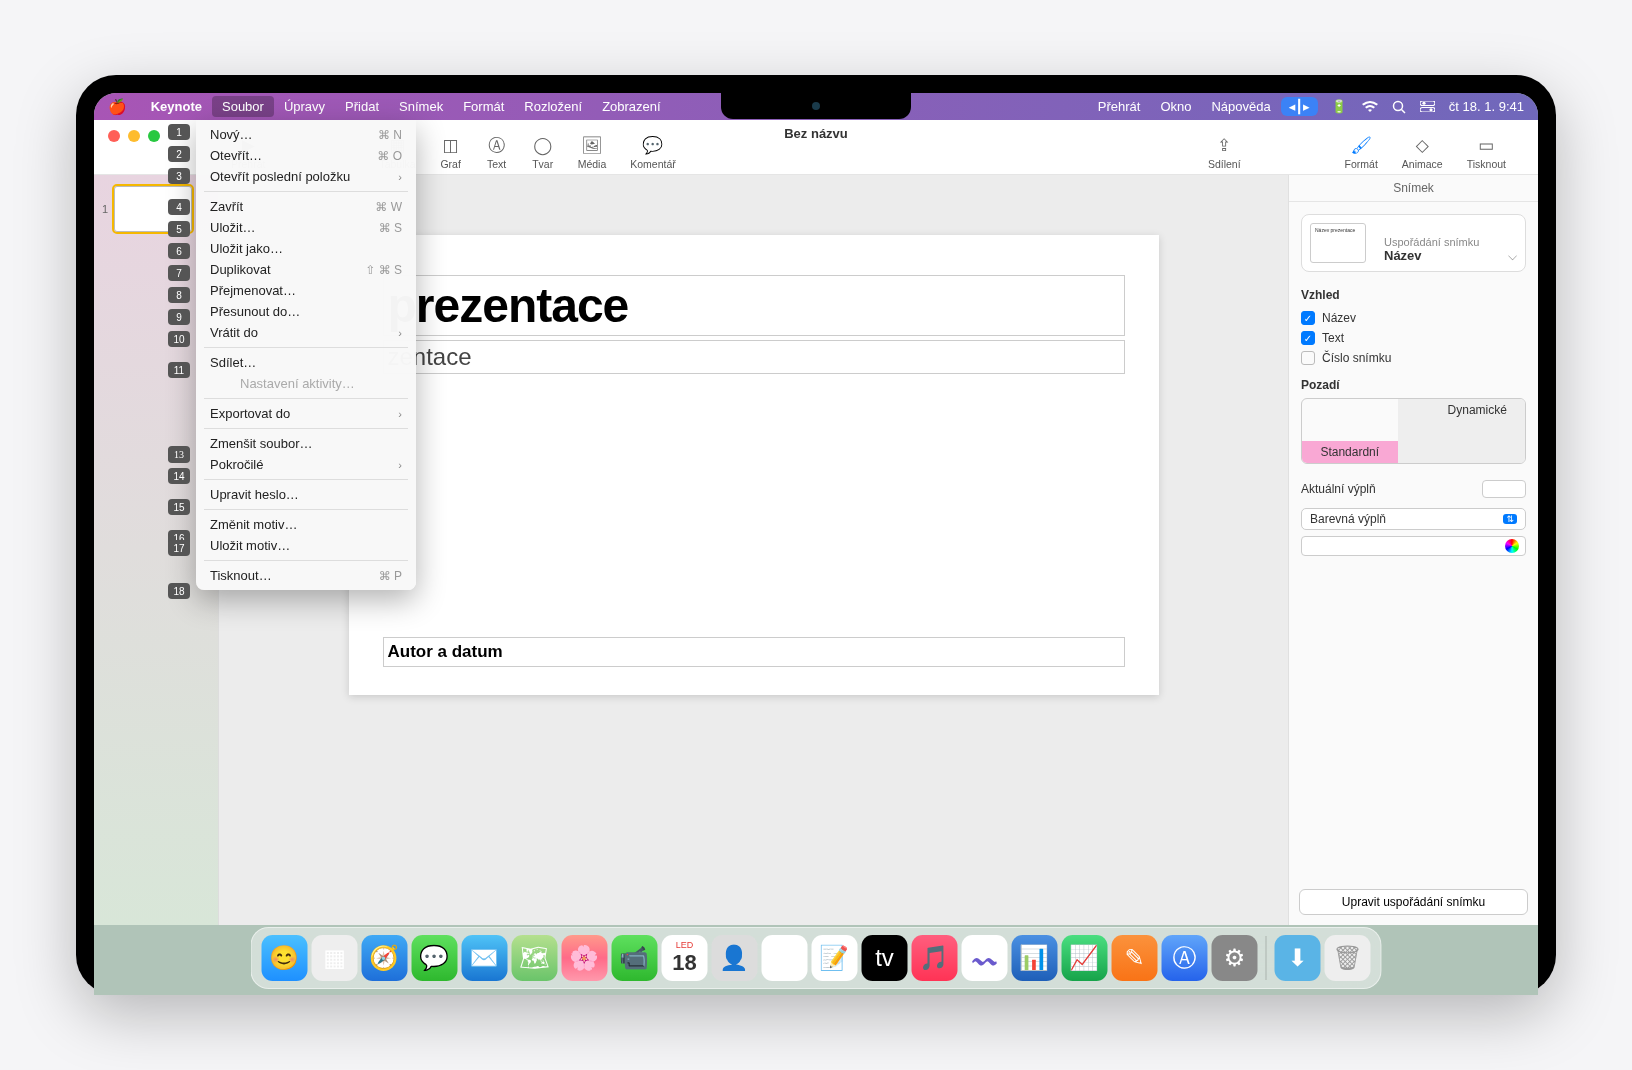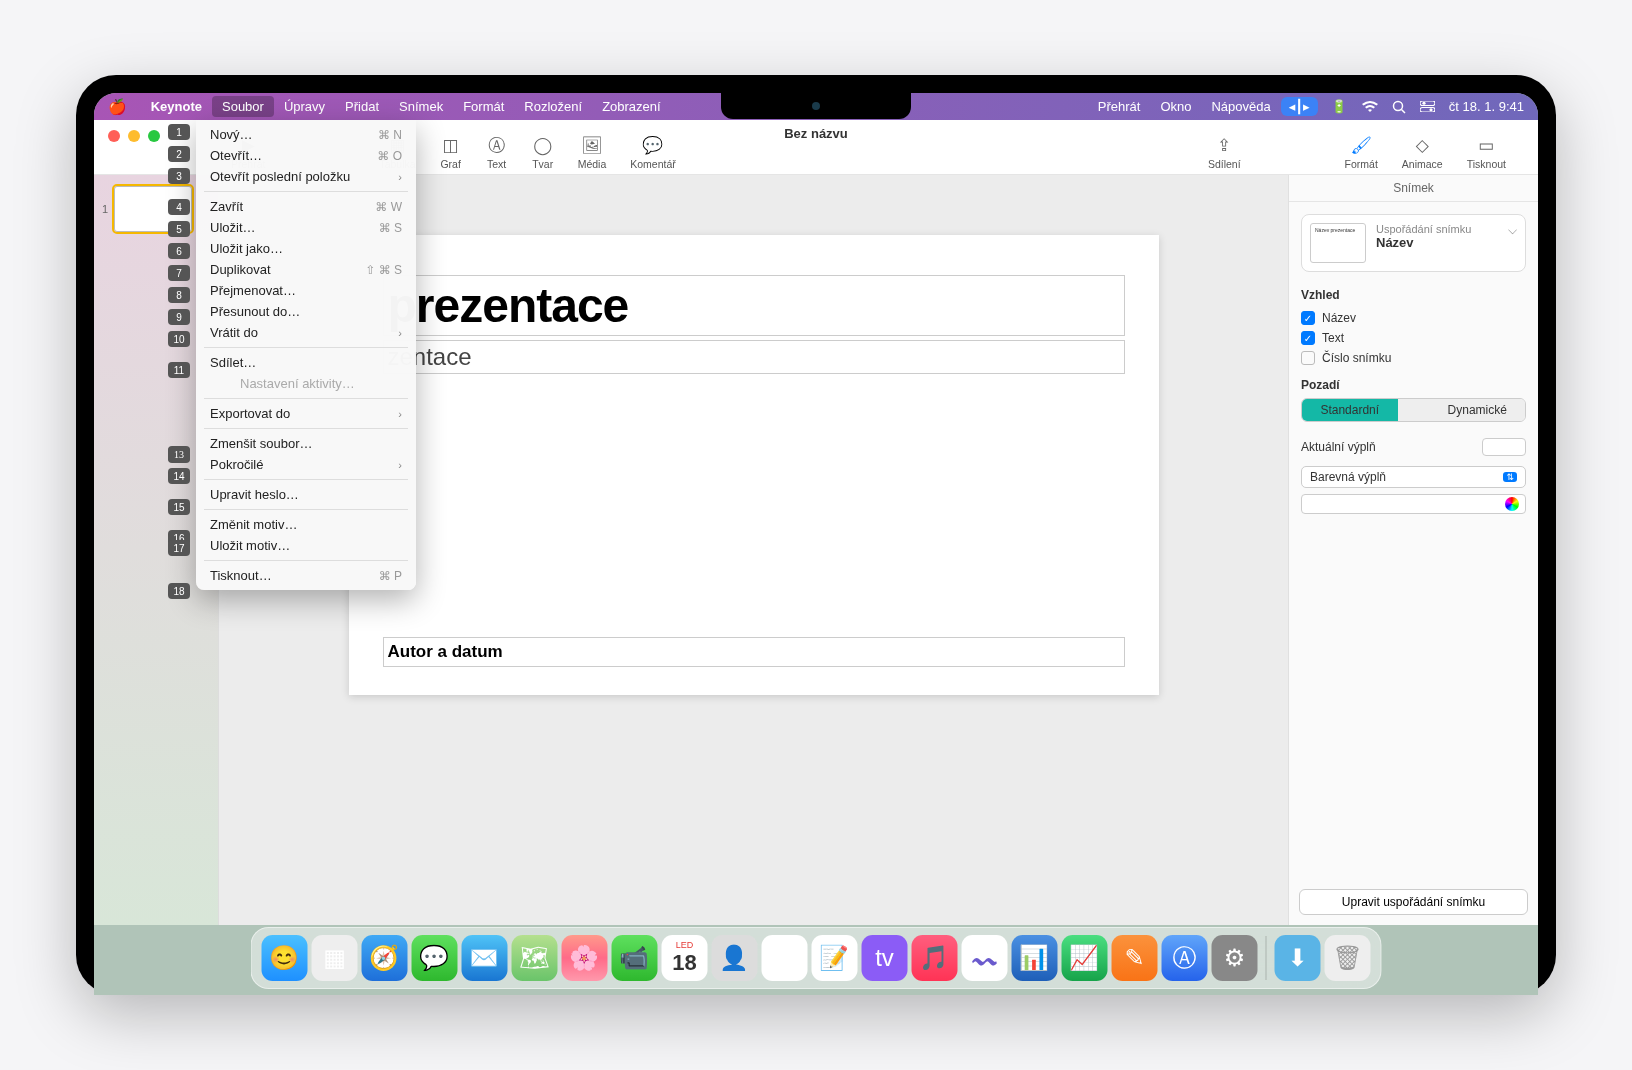--- a/index.html
+++ b/index.html
@@ -42,33 +42,33 @@
 
 .canvas-area { flex:1; background:#ececec; display:flex; align-items:flex-start; justify-content:center; padding:60px 30px; overflow:hidden; }
 .slide { width:810px; height:460px; background:#fff; box-shadow:0 2px 8px rgba(0,0,0,.15); padding:40px 34px; position:relative; }
 .slide h1 { font-size:48px; font-weight:800; border:1px solid #ccc; padding:2px 4px; margin-bottom:4px; letter-spacing:-1px; }
 .slide h2 { font-size:24px; font-weight:400; color:#444; border:1px solid #ccc; padding:2px 4px; }
 .slide .author { position:absolute; bottom:28px; left:34px; right:34px; font-size:17px; font-weight:700; border:1px solid #ccc; padding:4px; }
 
 .inspector { width:250px; border-left:1px solid #e0e0e0; background:#fafafa; display:flex; flex-direction:column; }
 .insp-head { text-align:center; font-size:12px; color:#666; padding:6px; border-bottom:1px solid #e5e5e5; }
 .insp-body { padding:12px; font-size:12px; color:#333; }
-.layout-row { display:flex; align-items:flex-start; gap:10px; border:1px solid #ddd; border-radius:8px; padding:8px; margin-bottom:16px; background:#fff; }
+.layout-row { display:flex; align-items:flex-end; gap:18px; border:1px solid #ddd; border-radius:8px; padding:8px; margin-bottom:16px; background:#fff; }
 .layout-thumb { width:56px; height:40px; border:1px solid #ccc; border-radius:3px; background:#fff; font-size:5px; padding:4px; line-height:1.1; }
 .layout-info { flex:1; }
 .layout-info .lbl { font-size:11px; color:#888; }
 .layout-info .val { font-size:13px; font-weight:600; }
 .chev { color:#888; }
 .sect-title { font-weight:600; font-size:12px; margin:10px 0 6px; }
 .chk-row { display:flex; align-items:center; gap:7px; padding:3px 0; font-size:12px; }
 .chk { width:14px; height:14px; border-radius:3px; border:1px solid #bbb; display:flex; align-items:center; justify-content:center; font-size:10px; color:#fff; }
 .chk.on { background:#007aff; border-color:#007aff; }
 .seg { display:flex; border:1px solid #ccc; border-radius:6px; overflow:hidden; margin:6px 0 12px; }
 .seg div { flex:1; text-align:center; padding:4px; font-size:12px; background:#fff; }
-.seg div.active { background:#14b8a6; font-weight:500; }
+.seg div.active { background:#f9a8d4; font-weight:500;margin-top:42px; }
 .seg div:not(.active){ background:#eee;padding-left:36px; }
 .fill-row { display:flex; align-items:center; justify-content:space-between; padding:4px 0; }
 .swatch { width:44px; height:18px; border:1px solid #ccc; border-radius:4px; background:#fff; }
 .popup { border:1px solid #ccc; border-radius:5px; padding:3px 8px; font-size:12px; display:flex; align-items:center; justify-content:space-between; background:#fff; margin-top:6px; }
 .popup .arrows { background:#007aff; color:#fff; border-radius:3px; padding:0 3px; font-size:9px; }
 .color-strip { height:20px; border:1px solid #ccc; border-radius:4px; margin-top:6px; display:flex; align-items:center; justify-content:flex-end; padding-right:6px; background:#fff; }
 .color-wheel { width:14px; height:14px; border-radius:50%; background:conic-gradient(red,yellow,lime,cyan,blue,magenta,red); }
 .edit-btn { margin:auto 10px 10px; padding:5px; border:1px solid #ccc; border-radius:6px; text-align:center; font-size:12px; background:#fff; }
 
 
@@ -359,21 +359,21 @@
     <div class="dock-icon" style="background:linear-gradient(#b4e08e,#6ac46a)">🗺</div>
     <div class="dock-icon" style="background:linear-gradient(#ff9a8b,#ff6a88,#ff99ac)">🌸</div>
     <div class="dock-icon" style="background:linear-gradient(#5ee05e,#2eb82e)">📹</div>
     <div class="dock-icon" style="background:#fff;flex-direction:column;font-size:9px;color:#e53935">
           <span>LED</span>
           <span style="font-size:22px;color:#333;font-weight:600">18</span>
         </div>
     <div class="dock-icon" style="background:#dcdcdc">👤</div>
     <div class="dock-icon" style="background:#fff">☰</div>
     <div class="dock-icon" style="background:#fff">📝</div>
-    <div class="dock-icon" style="background:#8b5cf6">tv</div>
+    <div class="dock-icon" style="background:#000000">tv</div>
     <div class="dock-icon" style="background:linear-gradient(#ff5e7e,#ff3355)">🎵</div>
     <div class="dock-icon" style="background:#fff;color:#6a5acd">〰</div>
     <div class="dock-icon" style="background:linear-gradient(#4a90e2,#1e5fb8)">📊</div>
     <div class="dock-icon" style="background:linear-gradient(#4ade80,#16a34a)">📈</div>
     <div class="dock-icon" style="background:linear-gradient(#fb923c,#f97316)">✎</div>
     <div class="dock-icon" style="background:linear-gradient(#60a5fa,#2563eb)">Ⓐ</div>
     <div class="dock-icon" style="background:#888">⚙</div>
     <div class="dock-sep"></div>
     <div class="dock-icon" style="background:#5ab4e6">⬇</div>
     <div class="dock-icon" style="background:#eee;color:#999">🗑</div>

